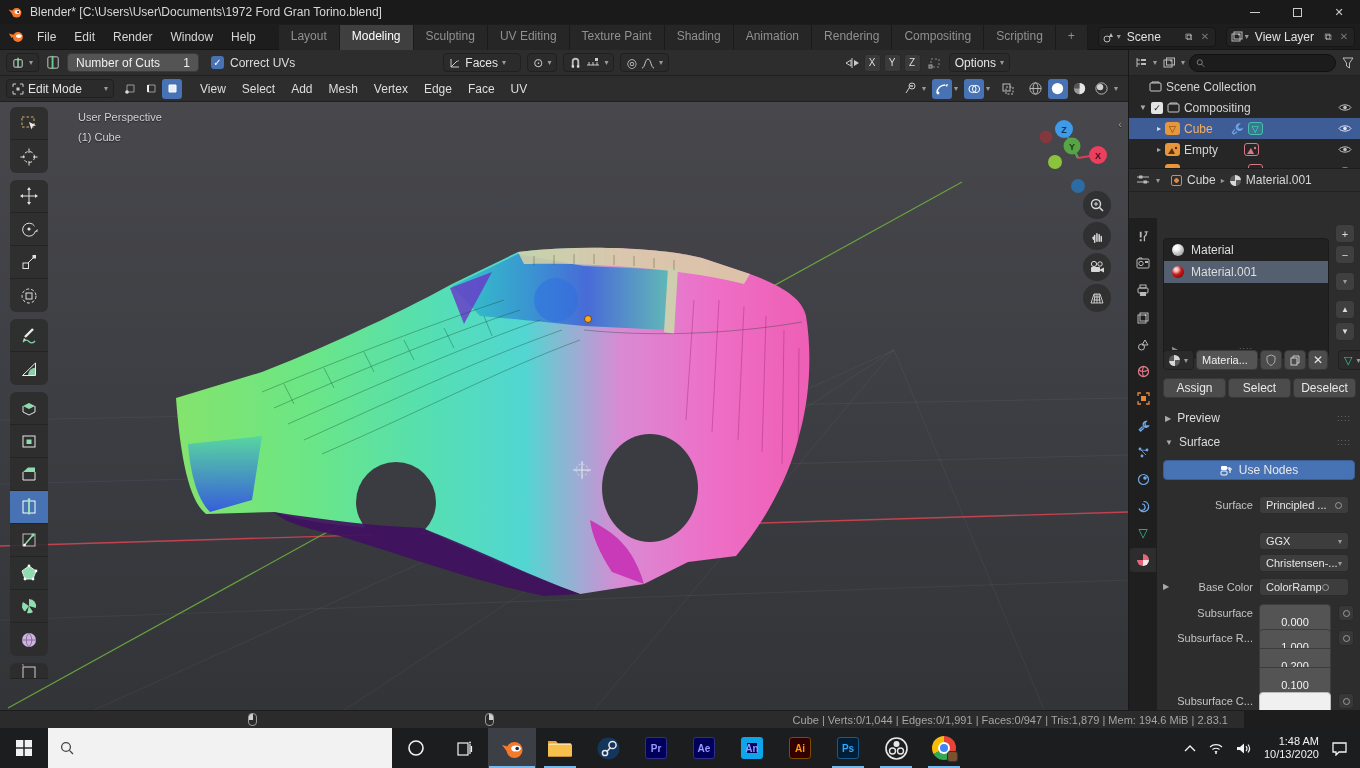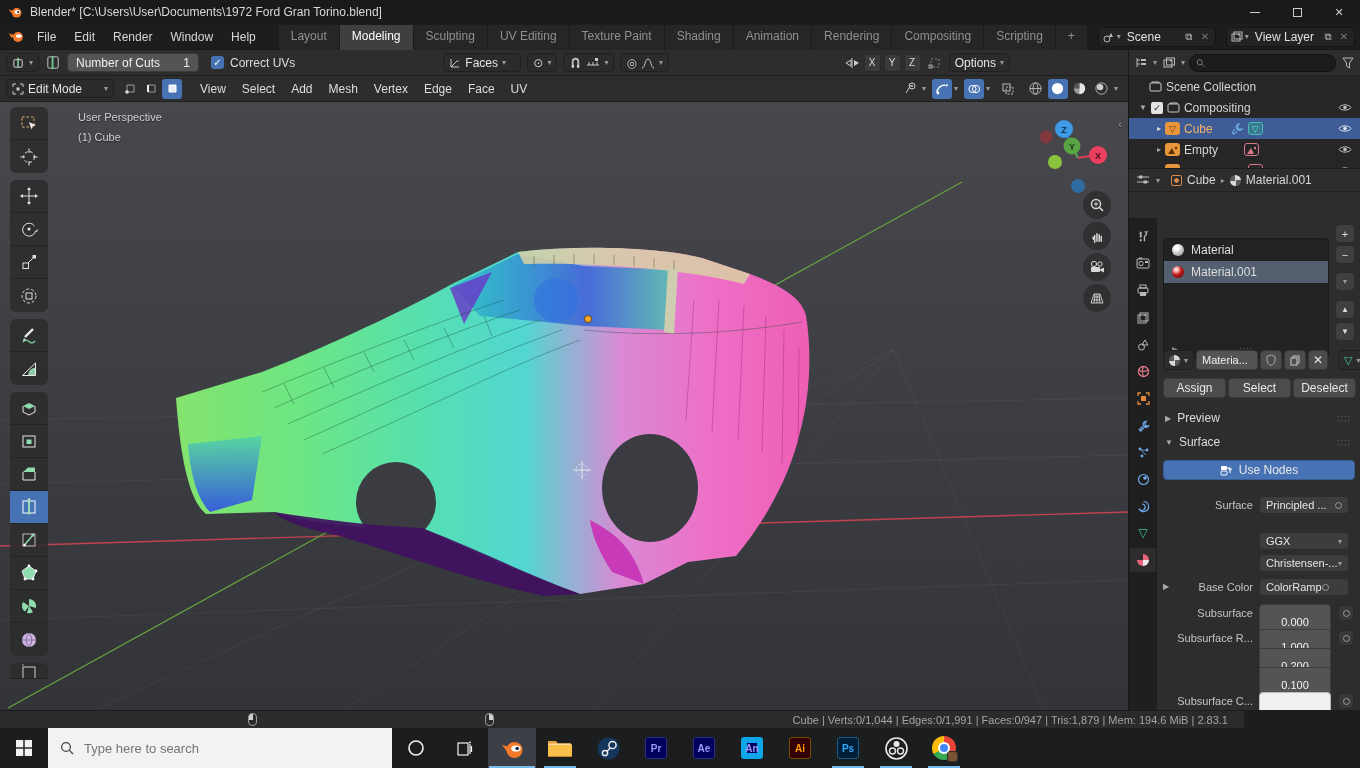--- a/index.html
+++ b/index.html
@@ -956,21 +956,20 @@
           <rect x="8.7" y="0" width="7.3" height="7.3" fill="#f2f2f2"></rect>
           <rect x="0" y="8.7" width="7.3" height="7.3" fill="#f2f2f2"></rect>
           <rect x="8.7" y="8.7" width="7.3" height="7.3" fill="#f2f2f2"></rect>
         </svg>
     </div>
     <div id="tb-search">
       <svg width="14" height="14" viewBox="0 0 14 14">
           <circle cx="6" cy="6" r="4.4" fill="none" stroke="#444" stroke-width="1.3"></circle>
           <line x1="9.4" y1="9.4" x2="13" y2="13" stroke="#444" stroke-width="1.3"></line>
         </svg>
-      <input placeholder="Type here to search" style="">
     </div>
     <div class="tb-btn">
         <svg width="18" height="18" viewBox="0 0 18 18">
           <circle cx="9" cy="9" r="7" fill="none" stroke="#f2f2f2" stroke-width="1.6"></circle>
         </svg>
       </div>
     <div class="tb-btn">
         <svg width="17" height="17" viewBox="0 0 17 17">
           <rect x="2" y="3" width="10" height="12" fill="none" stroke="#f2f2f2" stroke-width="1.2"></rect>
           <path d="M14,4 v10 M15.5,6 v6" stroke="#f2f2f2" stroke-width="1.2"></path>
@@ -1025,15 +1024,35 @@
         </svg>
     </div>
     <div class="tile running">
       <span style="width:24px;height:24px;border-radius:50%;background:conic-gradient(#ea4335 0 120deg,#34a853 120deg 240deg,#fbbc05 240deg 360deg);position:relative;display:block">
         <span style="position:absolute;left:6px;top:6px;width:12px;height:12px;border-radius:50%;background:#fff;display:block"></span>
         <span style="position:absolute;left:8px;top:8px;width:8px;height:8px;border-radius:50%;background:#4285f4;display:block"></span>
         <span style="position:absolute;right:-2px;bottom:-2px;width:11px;height:11px;border-radius:3px;background:#7a5230;border:1px solid #333;display:block"></span>
       </span>
     </div>
 
+    <div id="tray">
+      <svg width="12" height="8" viewBox="0 0 12 8">
+          <path d="M1,7 L6,2 L11,7" fill="none" stroke="#f2f2f2" stroke-width="1.4"></path>
+        </svg>
+      <svg width="16" height="12" viewBox="0 0 16 12">
+          <path d="M2,5 a9,9 0 0 1 12,0 M4.5,7.5 a6,6 0 0 1 7,0 M6.8,9.8 a2.6,2.6 0 0 1 2.4,0" fill="none" stroke="#f2f2f2" stroke-width="1.2"></path>
+          <circle cx="8" cy="11" r="1" fill="#f2f2f2"></circle>
+        </svg>
+      <svg width="16" height="13" viewBox="0 0 16 13">
+          <path d="M1,5 h3 l4,-3.5 v10 L4,8 H1 Z" fill="#f2f2f2"></path>
+          <path d="M10,4 a4,4 0 0 1 0,5 M12,2.5 a6.5,6.5 0 0 1 0,8" fill="none" stroke="#f2f2f2" stroke-width="1.2"></path>
+        </svg>
+      <div id="clock">
+        <div>1:48 AM</div>
+        <div>10/13/2020</div>
+      </div>
+      <svg width="17" height="15" viewBox="0 0 17 15">
+          <path d="M2,2 h13 v9 h-7 l-3,3 v-3 H2 Z" fill="none" stroke="#f2f2f2" stroke-width="1.3"></path>
+        </svg>
+    </div>
   </div>
 
 </div>
 
 </body></html>

